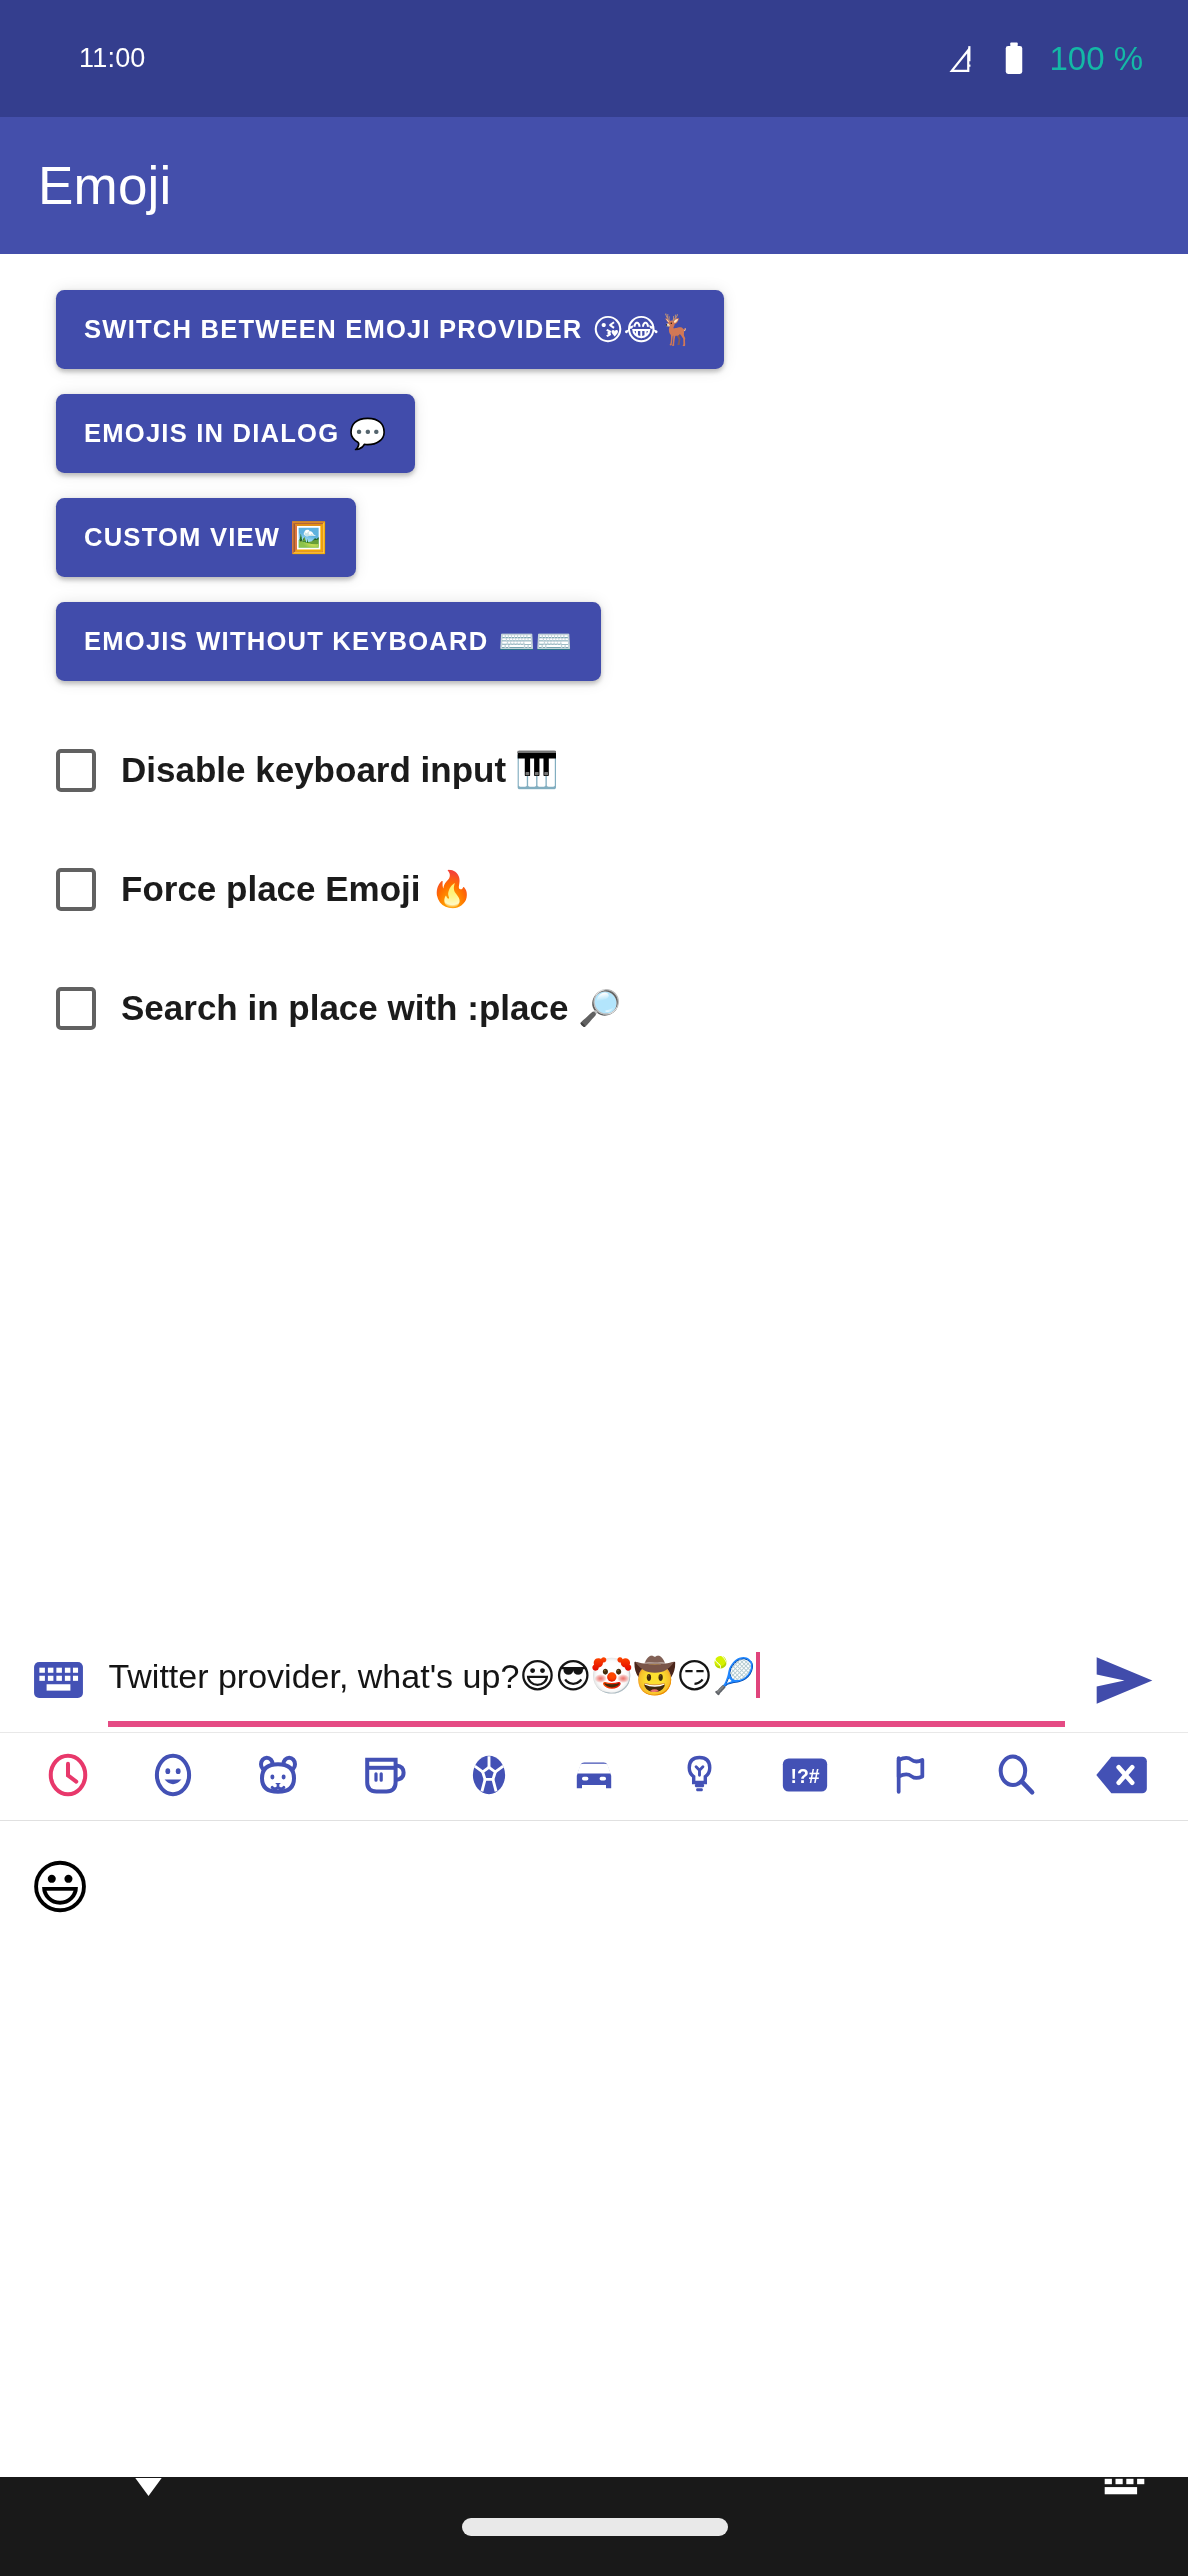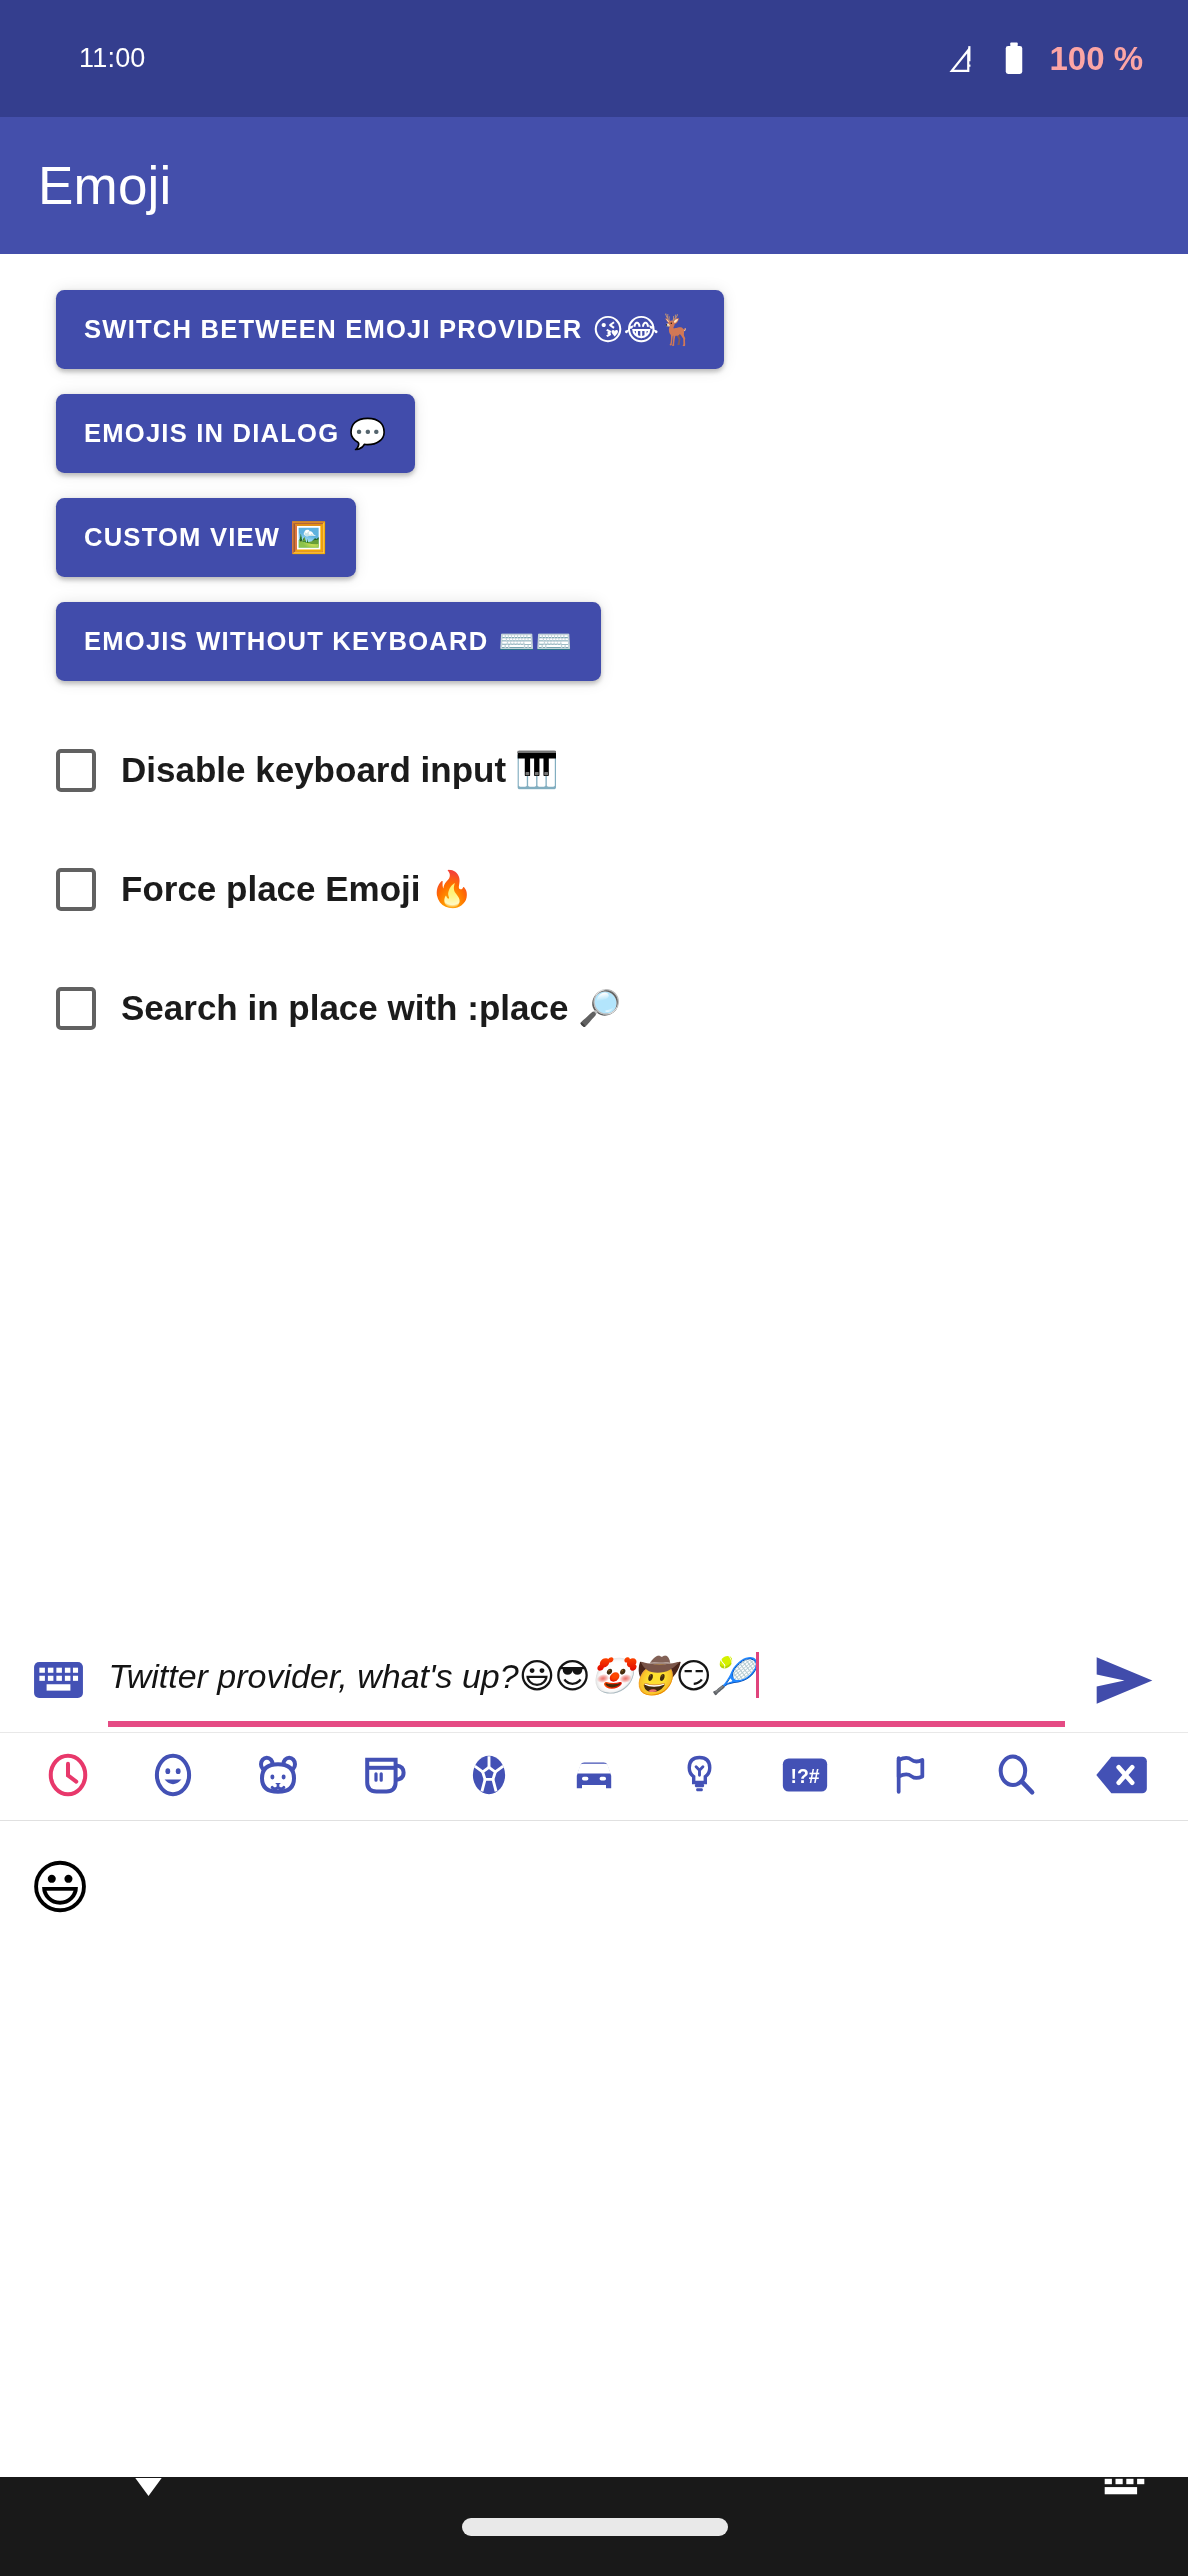--- a/index.html
+++ b/index.html
@@ -37,23 +37,23 @@
     letter-spacing: 0.2px;
     font-weight: 400;
   }
   .status-right {
     display: flex;
     align-items: center;
     gap: 18px;
   }
   .status-right .icon-wrap { display: flex; align-items: center; }
   .battery-pct {
-    color: #fca5a5;
+    color: #14b8a6;
     font-size: 33px;
-    font-weight: 700;
+    font-weight: 400;
     margin-left: 3.3px;
   }
 
   
   .app-bar {
     height: 137px;
     background: #444fab;
     display: flex;
     align-items: center;
     padding: 0 38px;
@@ -146,21 +146,20 @@
     display: flex; align-items: center; justify-content: center;
     flex: 0 0 auto;
     margin-top: 10px;
     cursor: pointer;
   }
   .edit-wrap {
     flex: 1 1 auto;
     margin: 0 21.5px 0 18px;
     position: relative;
     height: 92px;
-    font-style: italic;
   }
   .edit-text {
     font-size: 34px;
     color: #141414;
     line-height: 76px;
     white-space: nowrap;
     overflow: hidden;
     height: 79px;
   }
   .edit-text .emo {

